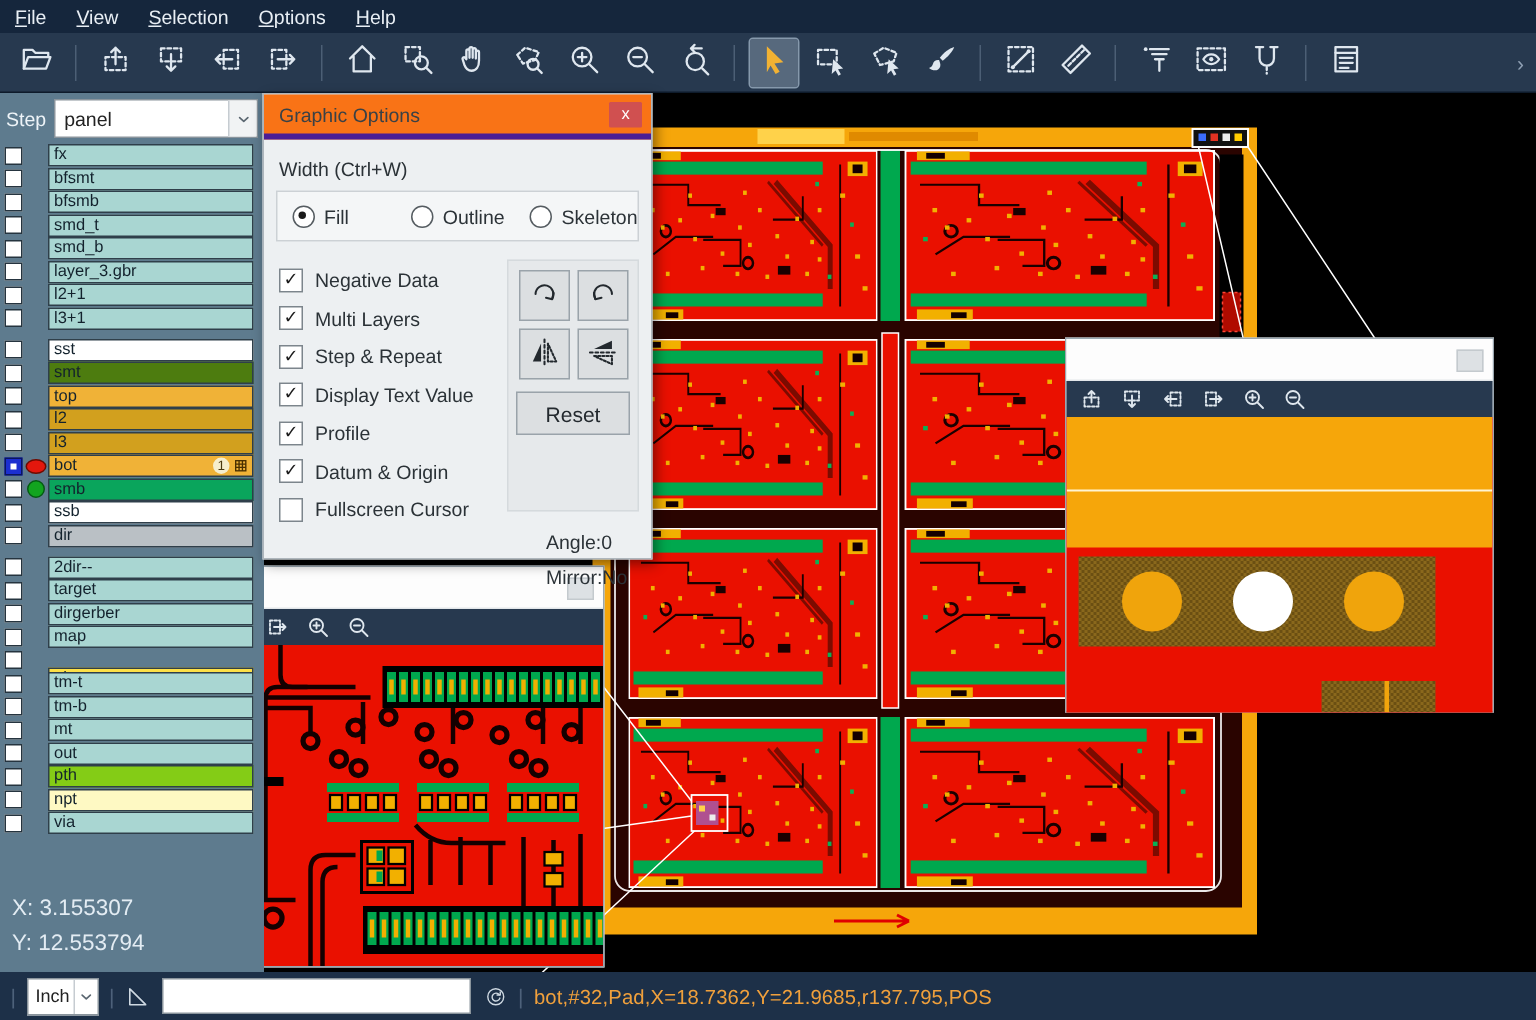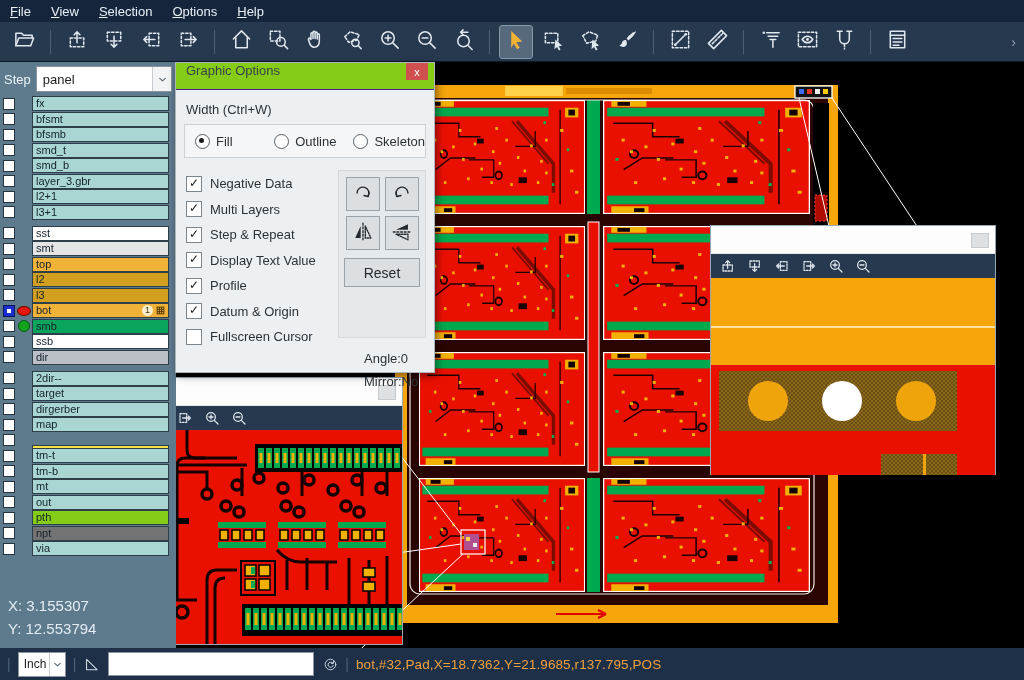--- a/index.html
+++ b/index.html
@@ -45,21 +45,21 @@
   .canvas{position:absolute;left:160px;top:62px;width:864px;height:586px;background:#000;}
   
   .fwin{position:absolute;background:#fff;border:1px solid #9aa7b0;box-sizing:border-box;}
   .ftitle{height:27px;background:#fdfdfd;border-bottom:1px solid #e3e7ea;position:relative;}
   .fbtn{position:absolute;right:6px;top:7px;width:16px;height:13px;background:#dde1e4;border:1px solid #c4cace;}
   .ftoolbar{height:24px;background:#27394f;display:flex;align-items:center;gap:11px;padding:0 9px;color:#dfe7ee;}
   .fcontent{position:relative;overflow:hidden;background:#ea1000;}
   
   .dialog{position:absolute;left:175px;top:62px;width:260px;height:311px;background:#edf0f2;
           border:1px solid #aeb6bc;box-shadow:2px 3px 8px rgba(0,0,0,.45);box-sizing:border-box;}
-  .dtitle{height:26px;background:#84cc16;border-bottom:1px solid #4c1d95;display:flex;align-items:flex-start;}
+  .dtitle{height:26px;background:#f97316;border-bottom:4px solid #4c1d95;display:flex;align-items:center;}
   .dtitle-text{font-size:13px;color:#3a4146;padding-left:10px;flex:1;}
   .dclose{width:22px;height:17px;background:#d05050;color:#fff;font-size:11px;display:flex;align-items:center;
           justify-content:center;margin-right:6px;border-radius:1px;}
   .dbody{position:relative;height:284px;font-size:13px;color:#2b3237;}
   .dwidth{position:absolute;left:10px;top:12px;}
   .radiobox{position:absolute;left:8px;top:34px;right:8px;height:32px;background:#f4f6f7;
             border:1px solid #ccd1d5;display:flex;align-items:center;gap:0;}
   .radio-item{display:flex;align-items:center;gap:6px;flex:1;padding-left:10px;}
   .rdot{width:13px;height:13px;border-radius:50%;border:1px solid #555c61;background:#fff;position:relative;flex:none;}
   .rdot.sel::after{content:"";position:absolute;left:3px;top:3px;width:5px;height:5px;border-radius:50%;background:#1a1a1a;}
@@ -697,21 +697,21 @@
       </div>
       <div class="lgroup">
         <div class="lrow">
           <span class="lchk"></span>
           <span class="licon"></span>
           <span class="llabel" style="background: rgb(255, 255, 255);">sst</span>
         </div>
         <div class="lrow">
           <span class="lchk"></span>
           <span class="licon"></span>
-          <span class="llabel" style="background: #e5e5e5;">smt</span>
+          <span class="llabel" style="background: #4d7c0f;">smt</span>
         </div>
         <div class="lrow">
           <span class="lchk"></span>
           <span class="licon"></span>
           <span class="llabel" style="background: rgb(240, 178, 55);">top</span>
         </div>
         <div class="lrow">
           <span class="lchk"></span>
           <span class="licon"></span>
           <span class="llabel" style="background: rgb(210, 160, 30);">l2</span>
@@ -800,21 +800,21 @@
           <span class="llabel" style="background: rgb(169, 214, 210);">out</span>
         </div>
         <div class="lrow">
           <span class="lchk"></span>
           <span class="licon"></span>
           <span class="llabel" style="background: #84cc16;">pth</span>
         </div>
         <div class="lrow">
           <span class="lchk"></span>
           <span class="licon"></span>
-          <span class="llabel" style="background: #737373;">npt</span>
+          <span class="llabel" style="background: #fef9c3;">npt</span>
         </div>
         <div class="lrow">
           <span class="lchk"></span>
           <span class="licon"></span>
           <span class="llabel" style="background: rgb(169, 214, 210);">via</span>
         </div>
       </div>
     </div>
   <div class="coords">
     <div>X: 3.155307</div>

